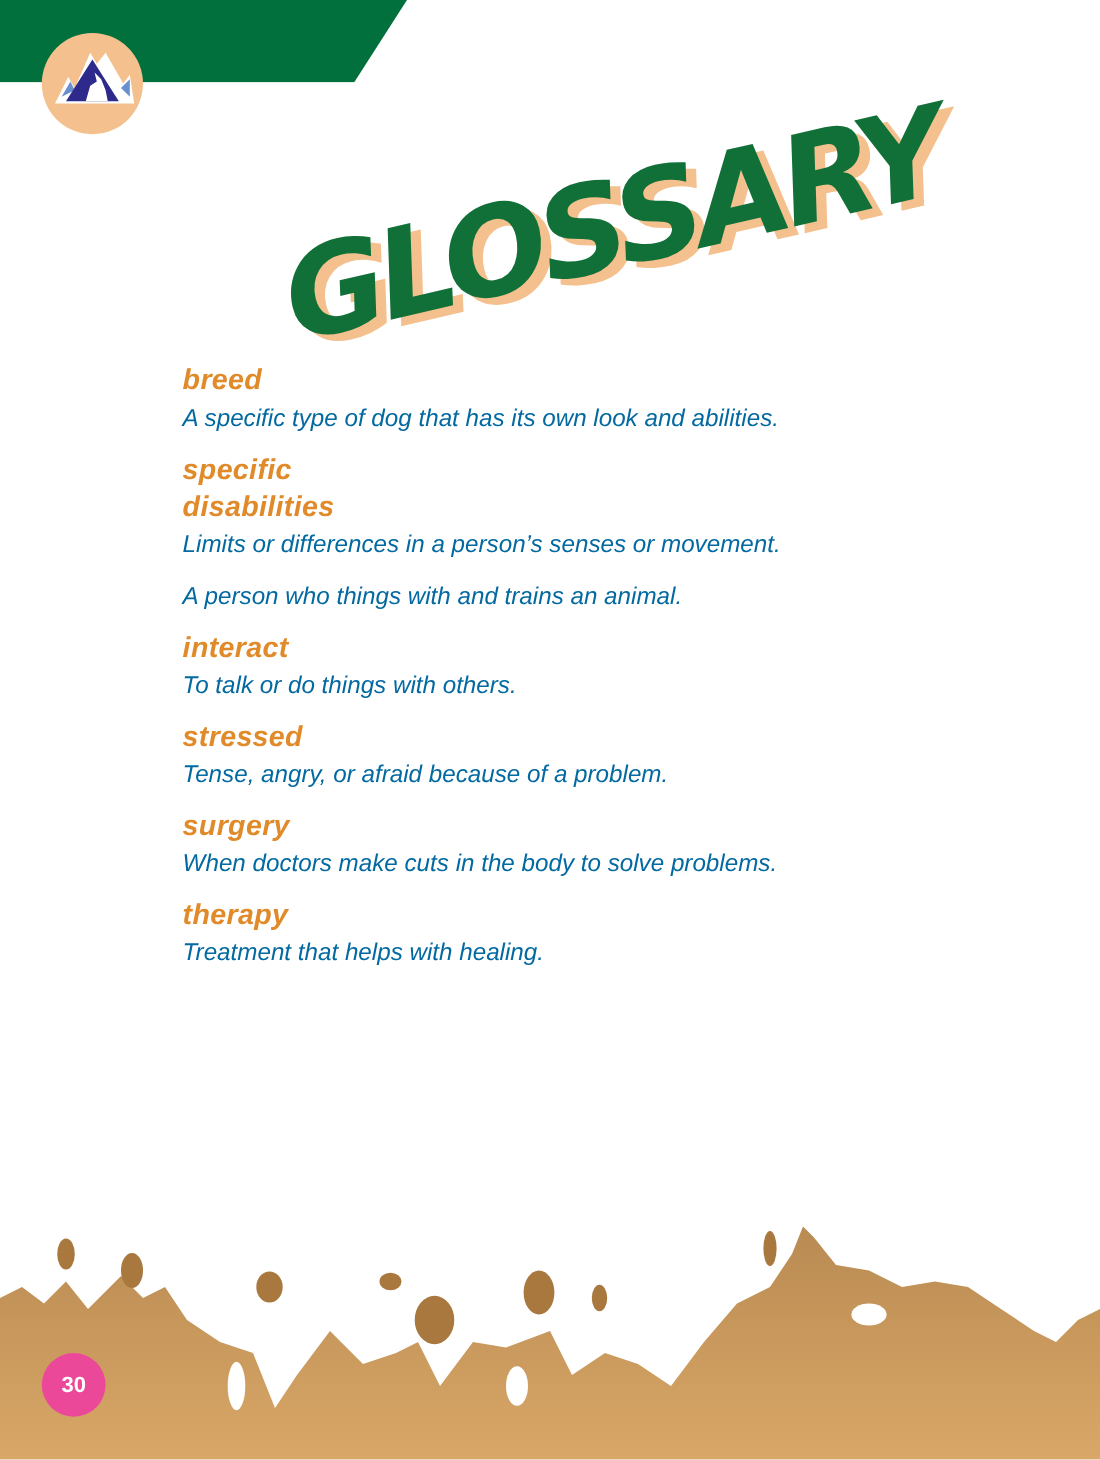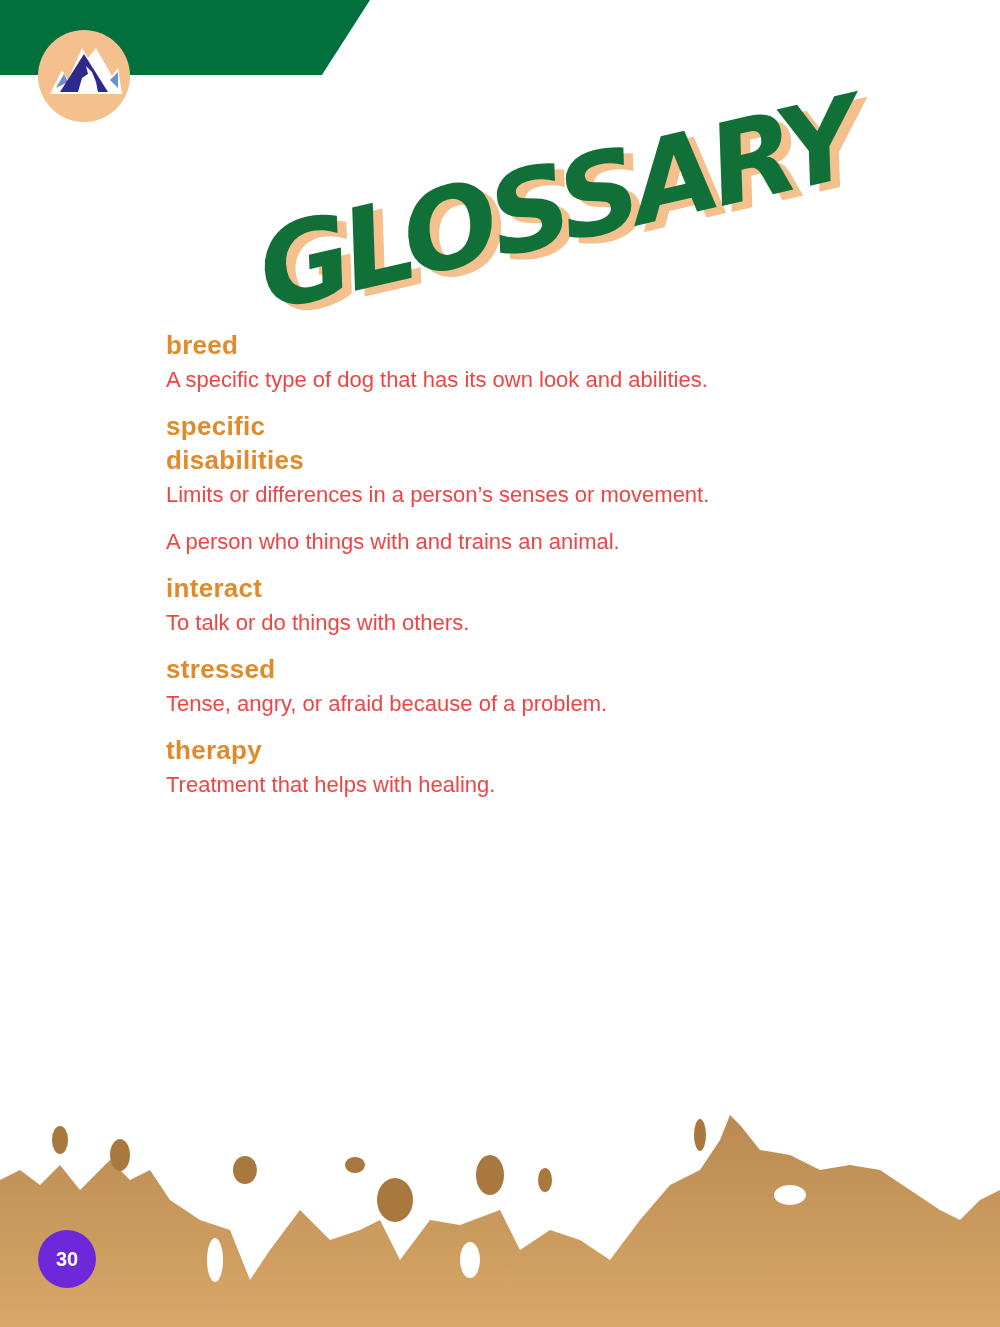--- a/index.html
+++ b/index.html
@@ -2,27 +2,27 @@
 <html><head>
 <meta charset="utf-8">
 <style>
   html, body { margin:0; padding:0; }
   body { width:1000px; height:1327px; position:relative; overflow:hidden; background:#ffffff; font-family:"Liberation Sans", sans-serif; }
   .banner { position:absolute; left:0; top:0; width:370px; height:75px; background:#02703c; clip-path:polygon(0 0, 100% 0, 87% 100%, 0 100%); }
   .logo { position:absolute; left:38px; top:30px; width:92px; height:92px; border-radius:50%; background:#f4c08d; overflow:hidden; }
   .logo svg { width:92px; height:92px; display:block; }
   .title { position:absolute; left:232px; top:110px; width:500px; height:200px; }
   .title svg { width:100%; height:100%; overflow:visible; }
-  .glossary { position:absolute; left:166px; top:328px; width:680px; }
+  .glossary { position:absolute; left:166px; top:328px; width:680px;font-style:italic; }
   .entry { margin:0; }
   .term { color:#e08a2a; font-weight:bold; font-size:26px; line-height:34px; letter-spacing:0.3px; }
-  .def { color:#ef4444; font-size:22px; line-height:36px; margin-bottom:11px; }
+  .def { color:#0369a1; font-size:22px; line-height:36px; margin-bottom:11px; }
   .ground { position:absolute; left:0; top:1110px; width:1000px; height:217px; }
   .ground svg { width:1000px; height:217px; display:block; }
-  .page-num { position:absolute; left:38px; top:1230px; width:58px; height:58px; border-radius:50%; background:#6d28d9; color:#fff; font-weight:bold; font-size:20px; display:flex; align-items:center; justify-content:center; }
+  .page-num { position:absolute; left:38px; top:1230px; width:58px; height:58px; border-radius:50%; background:#ec4899; color:#fff; font-weight:bold; font-size:20px; display:flex; align-items:center; justify-content:center; }
 </style>
 </head>
 <body>
 
 <div class="banner"></div>
 
 <div class="logo">
   <svg viewBox="0 0 92 92">
     <polygon points="12,64 24,40 30,50 44,18 50,28 58,18 74,46 80,38 84,64" fill="#ffffff"></polygon>
     <polygon points="18,58 26,44 30,52" fill="#6a8fcf"></polygon>
@@ -58,20 +58,24 @@
   </div>
   <div class="entry">
     <div class="term">interact</div>
     <div class="def">To talk or do things with others.</div>
   </div>
   <div class="entry">
     <div class="term">stressed</div>
     <div class="def">Tense, angry, or afraid because of a problem.</div>
   </div>
   <div class="entry">
+    <div class="term">surgery</div>
+    <div class="def">When doctors make cuts in the body to solve problems.</div>
+  </div>
+  <div class="entry">
     <div class="term">therapy</div>
     <div class="def">Treatment that helps with healing.</div>
   </div>
 </div>
 
 <div class="ground">
   <svg viewBox="0 0 1000 217" preserveAspectRatio="none">
     <defs>
       <linearGradient id="dirt" x1="0" y1="0" x2="0" y2="1">
         <stop offset="0" stop-color="#b98a52"></stop>

